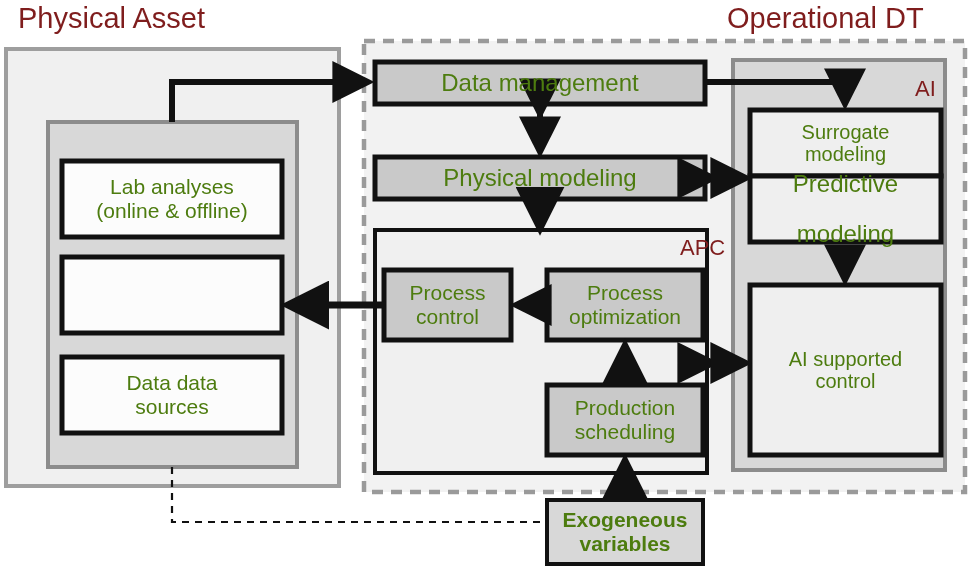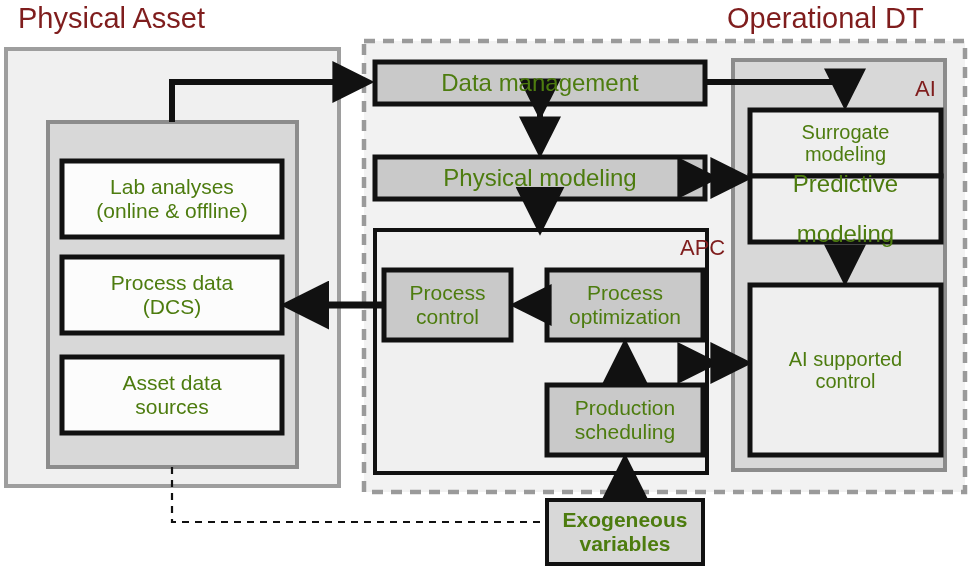--- a/index.html
+++ b/index.html
@@ -84,27 +84,23 @@
 
   <div class="title" style="left:915px; top:76px; font-size:22px;">AI</div>
 
   <div class="title" style="left:648px; top:235px; font-size:22px;margin-left:32px;">APC</div>
 
   <div class="lbl" style="left:62px; top:161px; width:220px; height:76px; font-size:21px; flex-direction:column;">
     <span>Lab analyses</span>
     <span>(online &amp; offline)</span>
   </div>
 
-  <div class="lbl" style="left:62px; top:257px; width:220px; height:76px; font-size:21px; flex-direction:column;">
-    <span>Process data</span>
-    <span>(DCS)</span>
-  </div>
 
   <div class="lbl" style="left:62px; top:357px; width:220px; height:76px; font-size:21px; flex-direction:column;">
-    <span>Asset data</span>
+    <span>Data data</span>
     <span>sources</span>
   </div>
 
   <div class="lbl" style="left:375px; top:62px; width:330px; height:42px; font-size:24px;">Data management</div>
 
   <div class="lbl" style="left:375px; top:157px; width:330px; height:42px; font-size:24px;">Physical modeling</div>
 
   <div class="lbl" style="left:384px; top:270px; width:127px; height:70px; font-size:21px; flex-direction:column;">
     <span>Process</span>
     <span>control</span>

